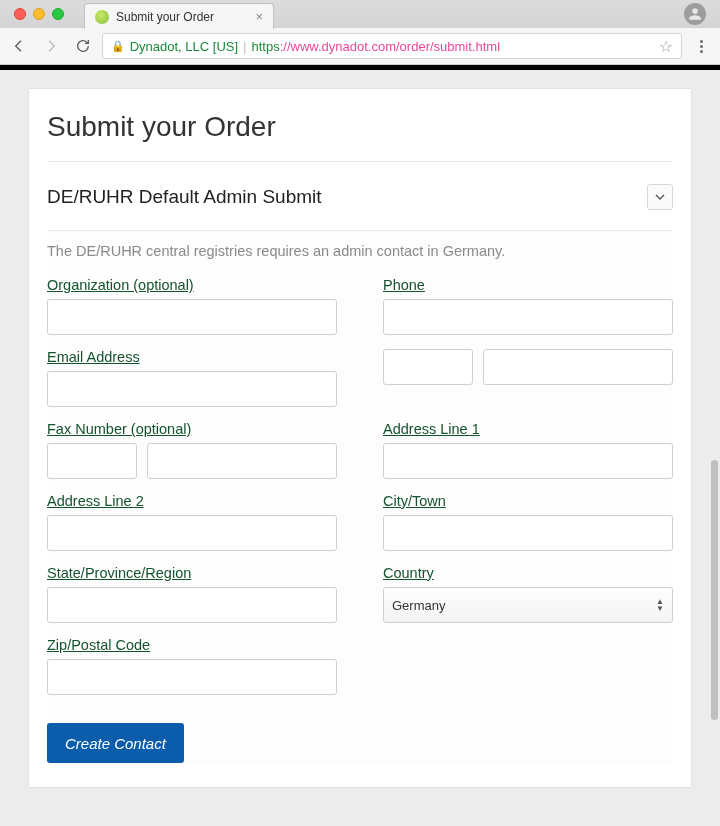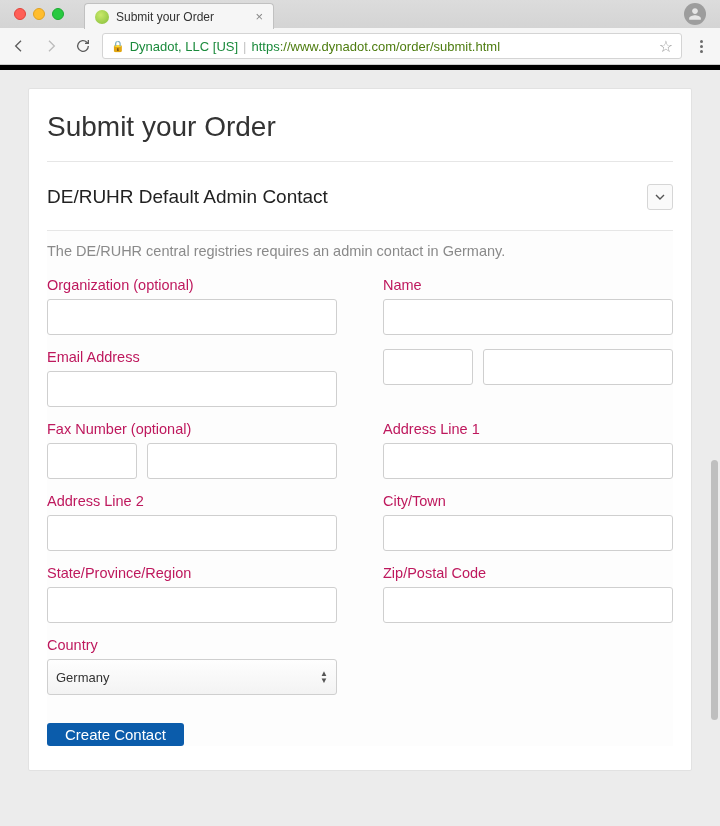--- a/index.html
+++ b/index.html
@@ -87,21 +87,21 @@
       border: 1px solid #d4d4d4;
       border-radius: 3px;
       padding: 0 8px;
       font-size: 13px;
       gap: 5px;
     }
     .lock { color: #1a8a3b; font-size: 11px; }
     .ev { color: #1a8a3b; font-size: 13px; }
     .sep { color: #c3c3c3; }
     .url-https { color: #1a8a3b; text-align: center; }
-    .url-rest { color: #4d7c0f; margin-top: 36px; }
+    .url-rest { color: #ec4899; margin-top: 36px; }
     .star { margin-left: auto; color: #979797; font-size: 16px; }
     .menu-dots {
       width: 26px; display: flex; flex-direction: column; align-items: center; gap: 2px;
     }
     .menu-dots span { width: 3px; height: 3px; background: #6b6b6b; border-radius: 50%; }
     .black-bar { height: 5px; background: #000; }
 
     
     .page-wrap {
       background: #ececec;
@@ -154,22 +154,23 @@
       margin-bottom: 18px;
     }
     .form-grid {
       display: grid;
       grid-template-columns: 1fr 1fr;
       gap: 14px 46px;
     }
     .field label {
       display: block;
       font-size: 14.5px;
-      color: #be185d;
+      color: #14532d;
       margin-bottom: 6px;
+      text-decoration: underline;
     }
     .inp {
       width: 100%;
       height: 36px;
       border: 1px solid #cfcfcf;
       border-radius: 3px;
       background: #fff;
       padding: 0 8px;
       font-size: 14px;
       color: #333;
@@ -199,24 +200,25 @@
       font-size: 8px;
       line-height: 6px;
       pointer-events: none;
     }
     .btn-primary {
       margin-top: 28px;
       background: #0b5cab;
       color: #fff;
       border: none;
       border-radius: 3px;
-      height: 23px;
+      height: 40px;
       padding: 0 18px;
       font-size: 15px;
       cursor: pointer;
+      font-style: italic;
     }
     .scrollbar-track {
       position: absolute;
       right: 2px;
       top: 390px;
       width: 7px;
       height: 260px;
       background: #bfbfbf;
       border-radius: 4px;
     }
@@ -276,38 +278,38 @@
   </div>
 </div>
 <div class="black-bar"></div>
 
 <div class="page-wrap">
   <div class="card">
     <h1 class="page-title">Submit your Order</h1>
     <div class="title-divider"></div>
 
     <div class="section-header">
-      <div class="section-title">DE/RUHR Default Admin Contact</div>
+      <div class="section-title">DE/RUHR Default Admin Submit</div>
       <div class="dropdown-toggle">
         <svg width="10" height="6" viewBox="0 0 10 6">
             <path d="M1 1l4 4 4-4" fill="none" stroke="#555" stroke-width="1.4"></path>
           </svg>
       </div>
     </div>
 
     <div class="form-area">
       <p class="form-intro">The DE/RUHR central registries requires an admin contact in Germany.</p>
 
       <div class="form-grid">
         <div class="field">
           <label>Organization (optional)</label>
           <input class="inp" value="" style="">
         </div>
         <div class="field">
-          <label>Name</label>
+          <label>Phone</label>
           <input class="inp" value="" style="">
         </div>
 
         <div class="field">
           <label>Email Address</label>
           <input class="inp" value="" style="">
         </div>
         <div class="field">
           <div class="split">
             <input class="inp" value="" style="">
@@ -333,37 +335,37 @@
         </div>
         <div class="field">
           <label>City/Town</label>
           <input class="inp" value="" style="">
         </div>
 
         <div class="field">
           <label>State/Province/Region</label>
           <input class="inp" value="" style="">
         </div>
-        <div class="field">
-          <label>Zip/Postal Code</label>
-          <input class="inp" value="" style="">
-        </div>
-
         <div class="field">
           <label>Country</label>
           <div class="select-wrap">
             <select class="inp">
               <option>Germany</option>
             </select>
             <div class="select-arrows">
               <span>▲</span>
                 <span>▼</span>
             </div>
           </div>
         </div>
+
+        <div class="field">
+          <label>Zip/Postal Code</label>
+          <input class="inp" value="" style="">
+        </div>
         <div></div>
       </div>
 
       <button class="btn-primary">Create Contact</button>
     </div>
   </div>
   <div class="scrollbar-track"></div>
 </div>
 
 </body></html>

